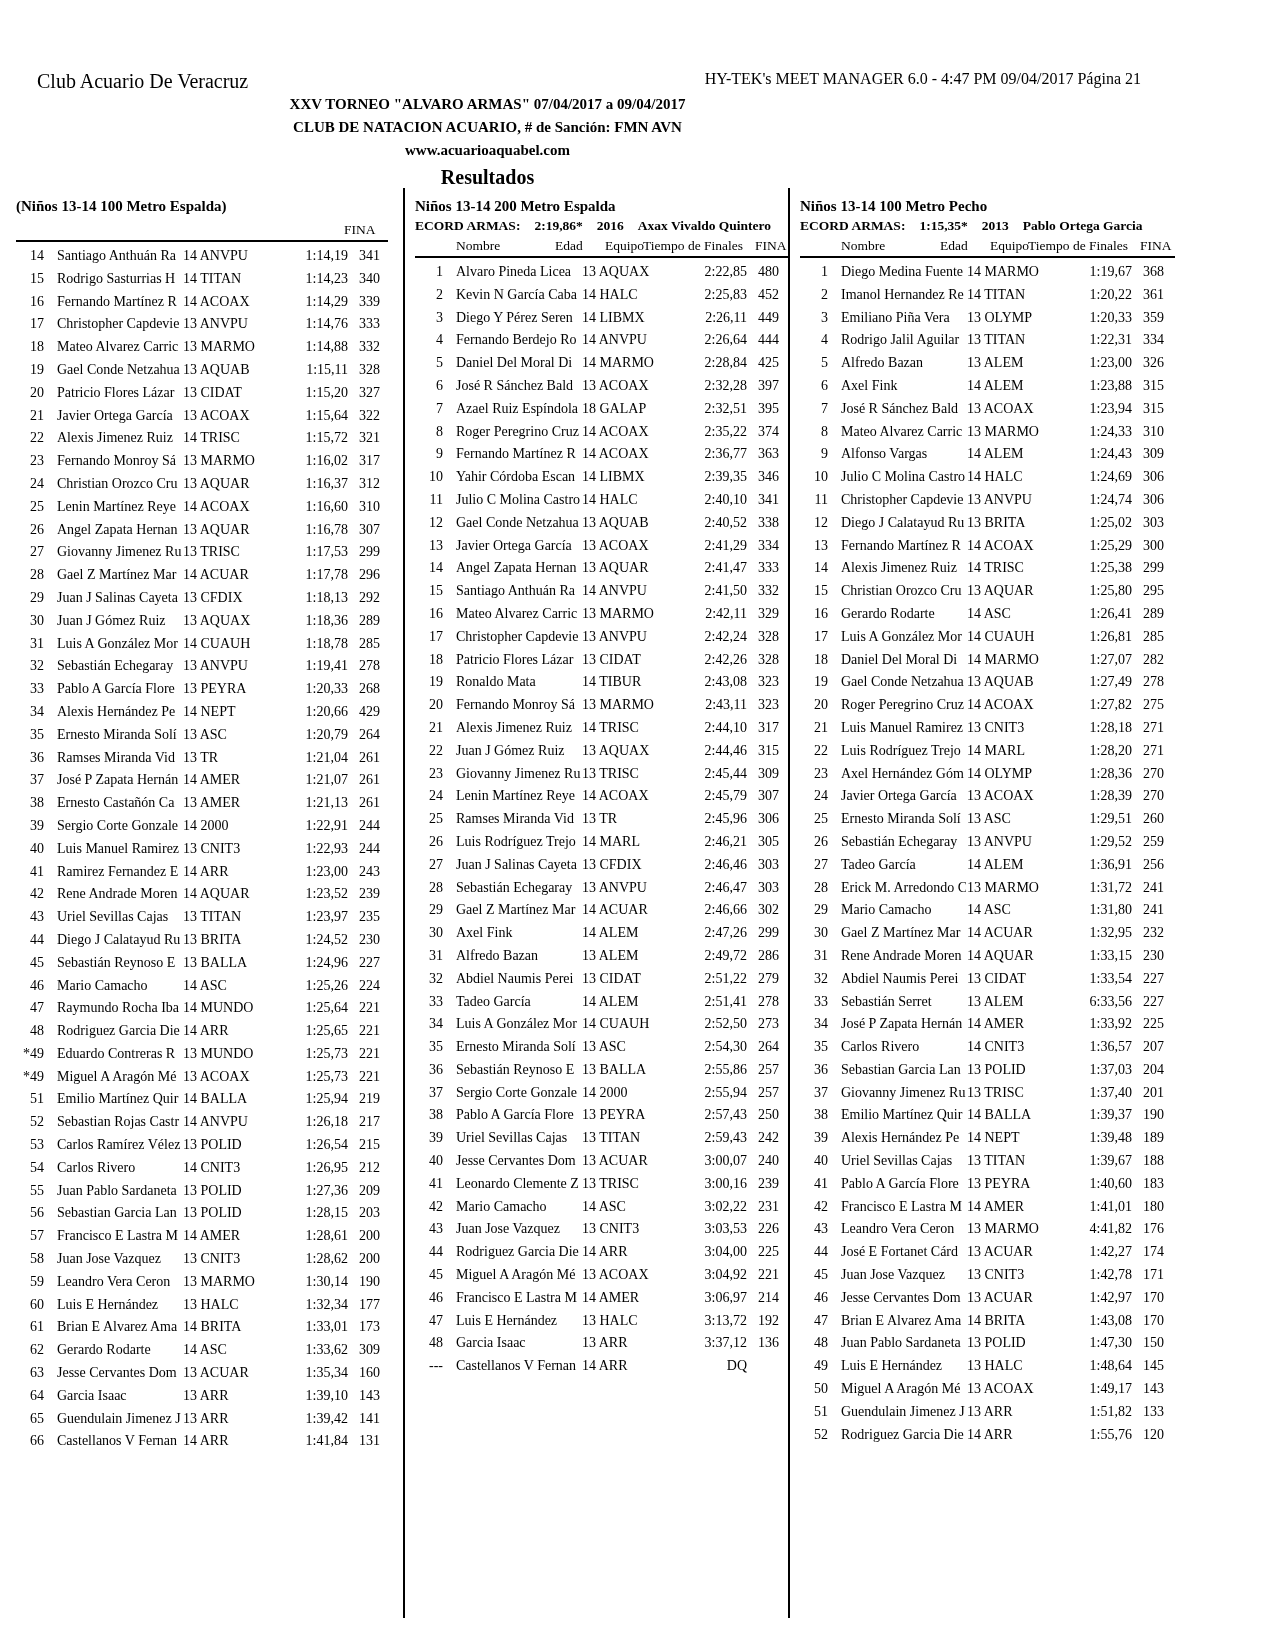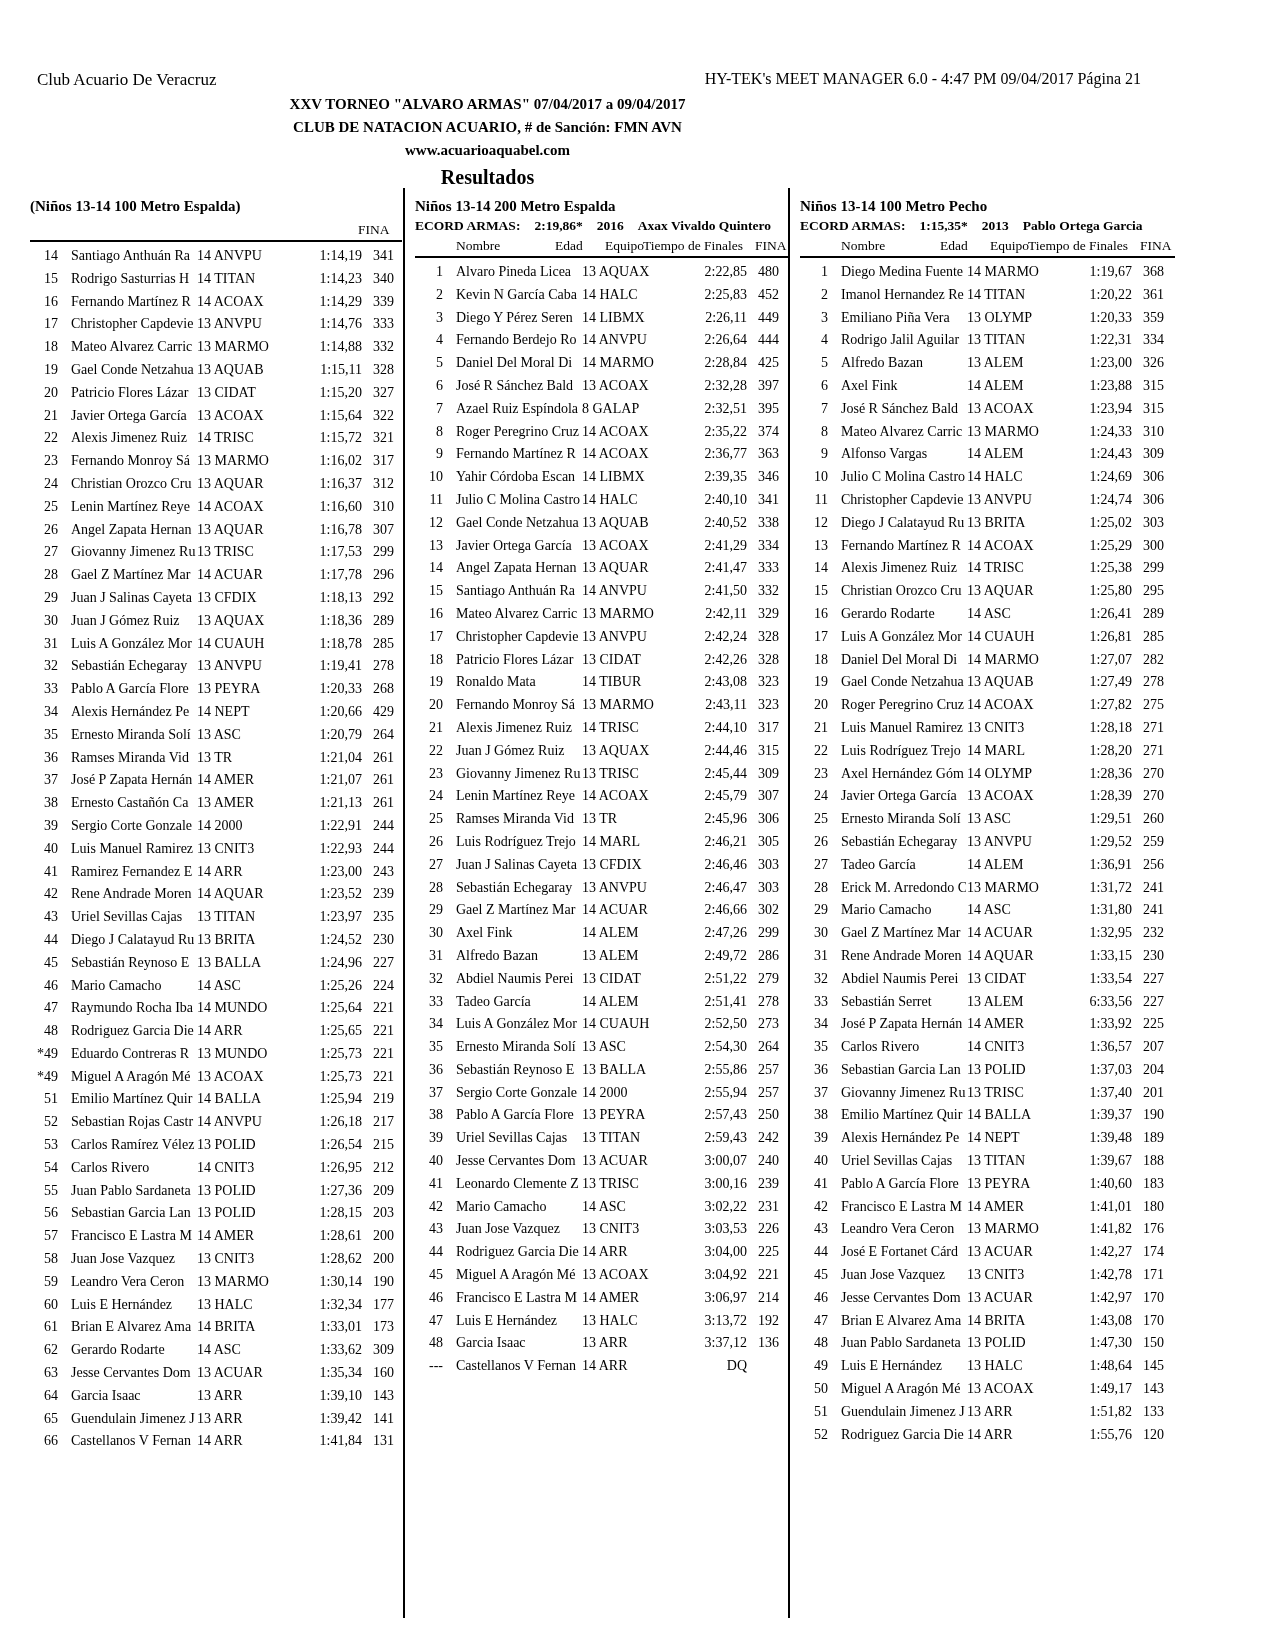--- a/index.html
+++ b/index.html
@@ -1,26 +1,26 @@
 <!DOCTYPE html>
 <html><head>
 <meta charset="utf-8">
 <style>
   html, body { margin:0; padding:0; background:#fff; }
   body { width:1275px; height:1650px; position:relative; font-family:"Liberation Serif", "DejaVu Serif", serif; color:#000; overflow:hidden; }
-  .hdr-left { position:absolute; left:37px; top:70px; font-size:17px; }
+  .hdr-left { position:absolute; left:37px; top:70px; font-size:20px; }
   .hdr-right { position:absolute; right:134px; top:70px; font-size:16px; }
   .hdr-center { position:absolute; left:0; width:1275px; text-align:center; font-weight:bold; font-size:15px; }
   .t1 { top:96px; left:-150px; }
   .t2 { top:119px; left:-150px; }
   .t3 { top:142px; left:-150px; }
   .t4 { top:166px; left:-150px; font-size:20px; }
   .vline { position:absolute; top:188px; width:2px; background:#000; height:1430px; }
   .col { position:absolute; top:190px; }
-  .col1 { left:30px; width:372px; }
+  .col1 { left:16px; width:372px; }
   .col2 { left:415px; width:375px; }
   .col3 { left:800px; width:375px; }
   .ev-title { font-weight:bold; font-size:15px; height:20px; margin-top:8px; }
   .rec { font-weight:bold; font-size:13.5px; height:20px; white-space:nowrap; overflow:hidden; }
   .rec span { margin-right:14px; }
   .colhdr { position:relative; font-weight:normal; font-size:13.5px; height:18px; border-bottom:2px solid #000; margin-bottom:4px; }
   .colhdr span { position:absolute; top:0; }
   .row { position:relative; height:22.8px; font-size:14px; white-space:nowrap; }
   .row span { position:absolute; top:2px; }
   .c-pl { width:28px; text-align:right; left:0; }
@@ -467,21 +467,21 @@
     <div class="row">
       <span class="c-pl">6</span>
       <span class="c-nm">José R Sánchez Bald</span>
       <span class="c-ag">13 ACOAX</span>
       <span class="c-tm">2:32,28</span>
       <span class="c-pt">397</span>
     </div>
     <div class="row">
       <span class="c-pl">7</span>
       <span class="c-nm">Azael Ruiz Espíndola</span>
-      <span class="c-ag">8 GALAP</span>
+      <span class="c-ag">18 GALAP</span>
       <span class="c-tm">2:32,51</span>
       <span class="c-pt">395</span>
     </div>
     <div class="row">
       <span class="c-pl">8</span>
       <span class="c-nm">Roger Peregrino Cruz</span>
       <span class="c-ag">14 ACOAX</span>
       <span class="c-tm">2:35,22</span>
       <span class="c-pt">374</span>
     </div>
@@ -1074,21 +1074,21 @@
       <span class="c-pl">42</span>
       <span class="c-nm">Francisco E Lastra M</span>
       <span class="c-ag">14 AMER</span>
       <span class="c-tm">1:41,01</span>
       <span class="c-pt">180</span>
     </div>
     <div class="row">
       <span class="c-pl">43</span>
       <span class="c-nm">Leandro Vera Ceron</span>
       <span class="c-ag">13 MARMO</span>
-      <span class="c-tm">1:41,82</span>
+      <span class="c-tm">4:41,82</span>
       <span class="c-pt">176</span>
     </div>
     <div class="row">
       <span class="c-pl">44</span>
       <span class="c-nm">José E Fortanet Cárd</span>
       <span class="c-ag">13 ACUAR</span>
       <span class="c-tm">1:42,27</span>
       <span class="c-pt">174</span>
     </div>
     <div class="row">

